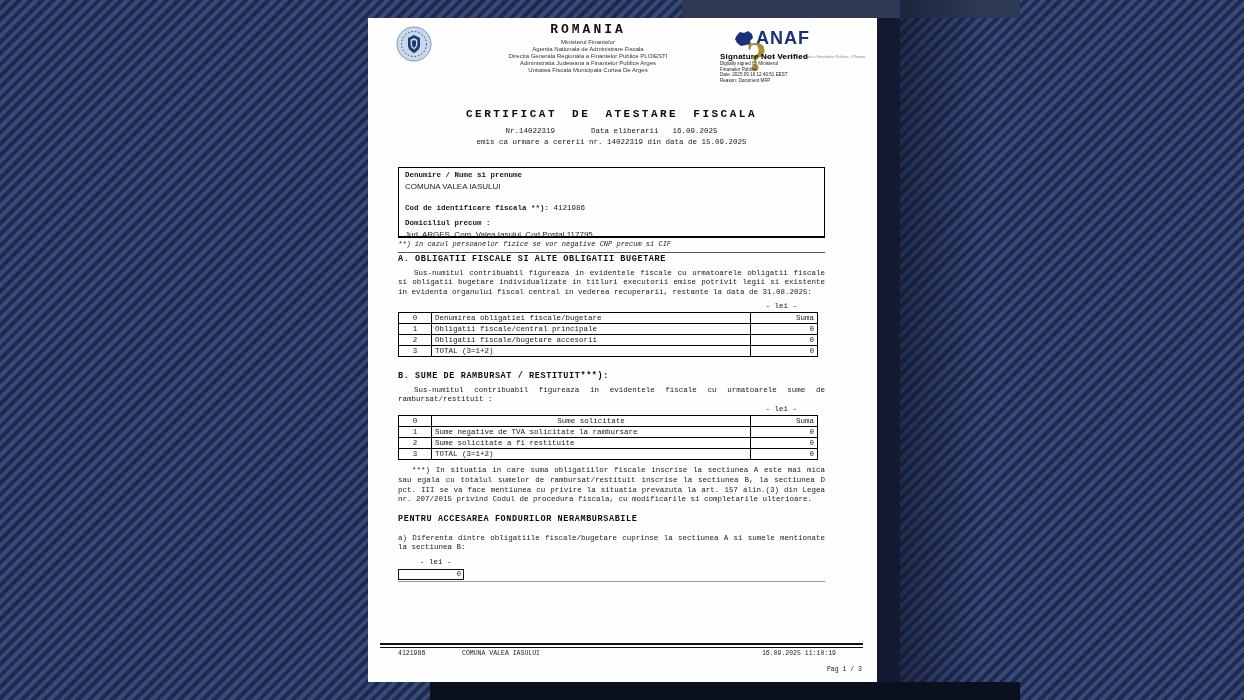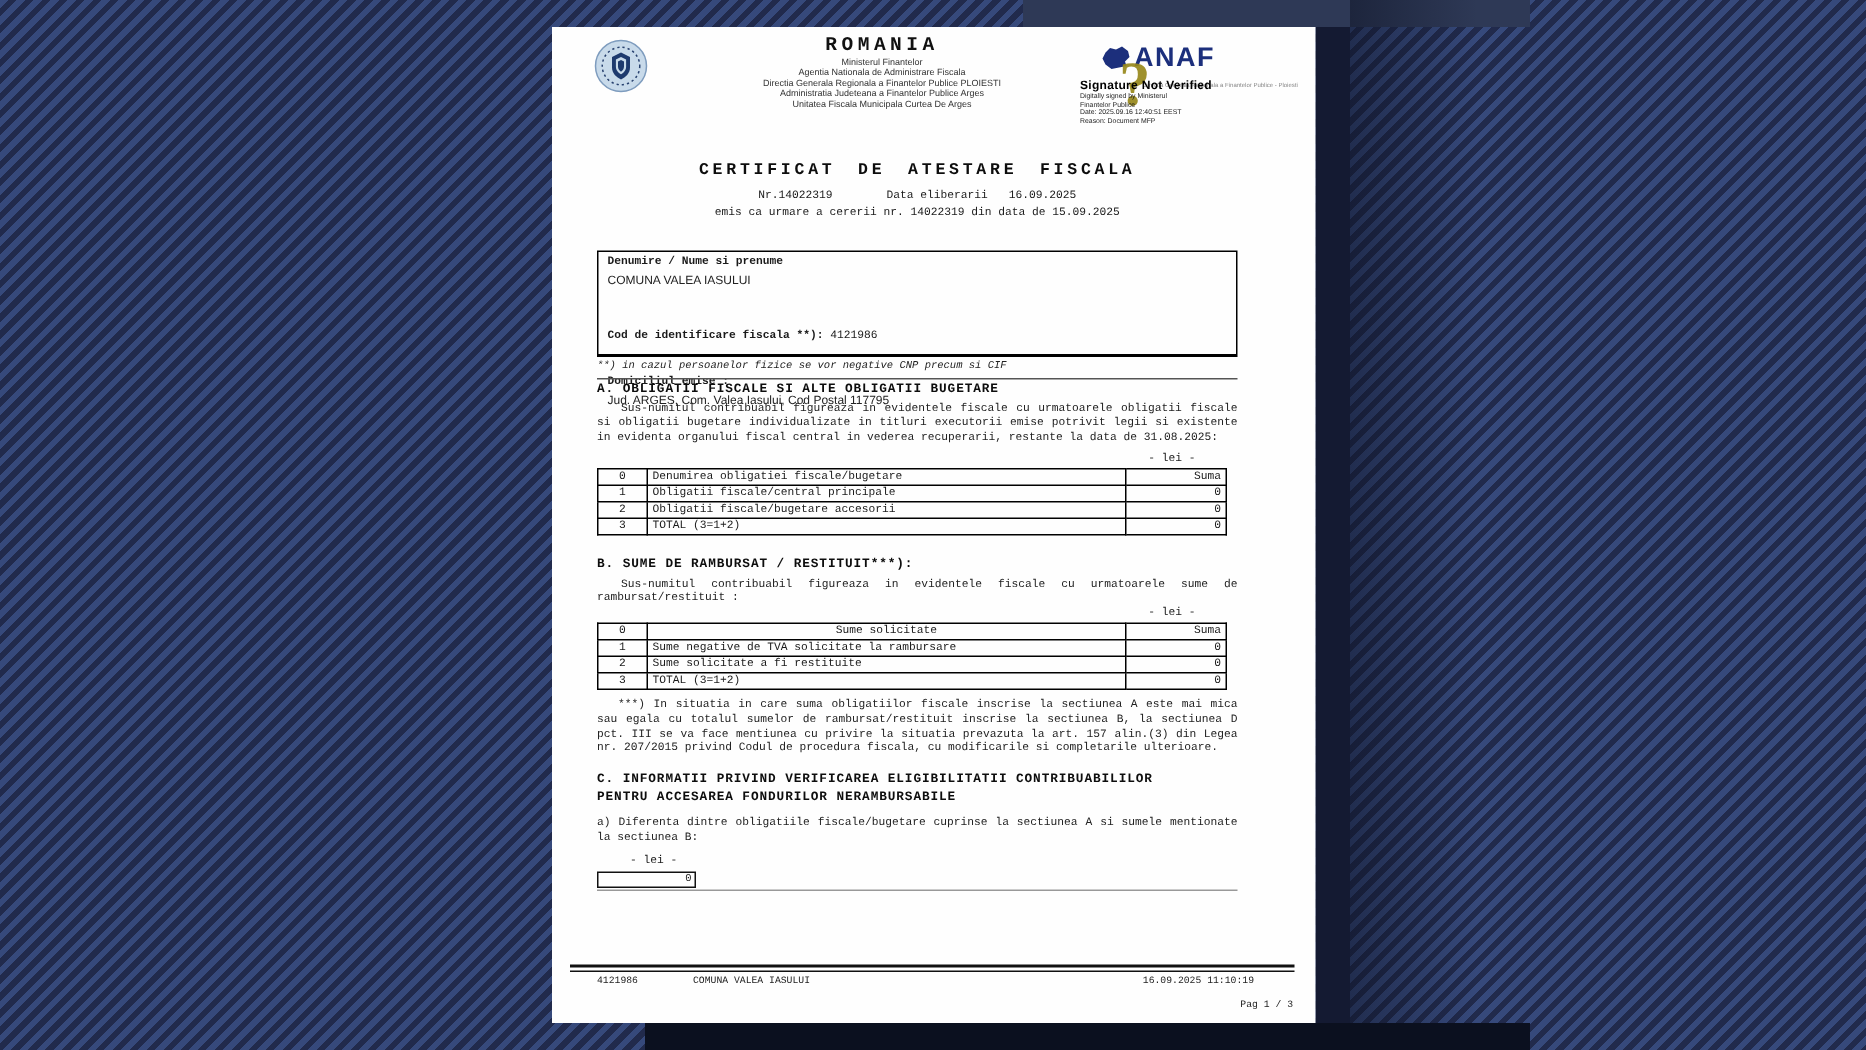--- a/index.html
+++ b/index.html
@@ -49,21 +49,21 @@
   .nr-row .sp2{margin-right:14px;}
   .emis-line{margin-top:3px;font-size:7.5px;}
 
   .content{position:absolute;left:30px;width:427px;top:0;height:100%;}
 
   
   .id-box{position:absolute;top:149px;left:0;right:0;height:71px;border:1px solid #000;
     border-bottom-width:2px;padding:3px 6px;box-sizing:border-box;}
   .lbl{font-family:"Liberation Mono","DejaVu Sans Mono",monospace;font-weight:bold;font-size:7.5px;}
   .val-sans{font-size:8px;margin-top:3px;color:#222;}
-  .cif-row{margin-top:21px;}
+  .cif-row{margin-top:5px;}
   .cif-row .v{font-family:"Liberation Mono","DejaVu Sans Mono",monospace;font-weight:normal;font-size:7.5px;}
   .id-note{position:absolute;top:222px;left:0;right:0;font-family:"Liberation Mono","DejaVu Sans Mono",monospace;
     font-style:italic;font-size:7px;color:#222;padding-bottom:4px;border-bottom:1px solid #555;}
 
   
   .section{position:absolute;left:0;right:0;}
   .sec-a{top:236px;}
   .sec-b{top:353px;}
   .sec-c{top:496px;}
   .sec-head{font-family:"Liberation Mono","DejaVu Sans Mono",monospace;font-weight:bold;
@@ -165,21 +165,21 @@
 
     <div class="content">
 
       <div class="id-box">
         <div class="lbl">Denumire / Nume si prenume</div>
         <div class="val-sans">COMUNA VALEA IASULUI</div>
         <div class="cif-row">
           <span class="lbl">Cod de identificare fiscala **):</span>
           <span class="v">4121986</span>
         </div>
-        <div class="lbl cif-row">Domiciliul emise :</div>
+        <div class="lbl cif-row">Domiciliul precum :</div>
         <div class="val-sans">Jud. ARGES, Com. Valea Iasului, Cod Postal 117795</div>
       </div>
       <div class="id-note">**) in cazul persoanelor fizice se vor negative CNP precum si CIF</div>
 
       <div class="section sec-a">
         <div class="sec-head">A. OBLIGATII FISCALE SI ALTE OBLIGATII BUGETARE</div>
         <div class="para">Sus-numitul contribuabil figureaza in evidentele fiscale cu urmatoarele obligatii fiscale si obligatii bugetare individualizate in titluri executorii emise potrivit legii si existente in evidenta organului fiscal central in vederea recuperarii, restante la data de 31.08.2025:</div>
         <div class="lei">- lei -</div>
         <table class="doc">
           <tbody>
@@ -232,21 +232,20 @@
             <td class="c-num">3</td>
             <td>TOTAL (3=1+2)</td>
             <td class="c-sum sum-val">0</td>
           </tr>
         </tbody>
           </table>
         <div class="note3">***) In situatia in care suma obligatiilor fiscale inscrise la sectiunea A este mai mica sau egala cu totalul sumelor de rambursat/restituit inscrise la sectiunea B, la sectiunea D pct. III se va face mentiunea cu privire la situatia prevazuta la art. 157 alin.(3) din Legea nr. 207/2015 privind Codul de procedura fiscala, cu modificarile si completarile ulterioare.</div>
       </div>
 
       <div class="section sec-c">
-        <div class="sec-head">C. INFORMATII PRIVIND VERIFICAREA ELIGIBILITATII CONTRIBUABILILOR</div>
         <div class="sec-head">PENTRU ACCESAREA FONDURILOR NERAMBURSABILE</div>
         <div class="para" style="text-indent:0;margin-top:8px;">a) Diferenta dintre obligatiile fiscale/bugetare cuprinse la sectiunea A si sumele mentionate la sectiunea B:</div>
         <div class="lei-left">- lei -</div>
         <div class="c-box">0</div>
         <div class="c-grayline"></div>
       </div>
     </div>
 
     <div class="footer-rule"></div>
     <div class="footer-row">

